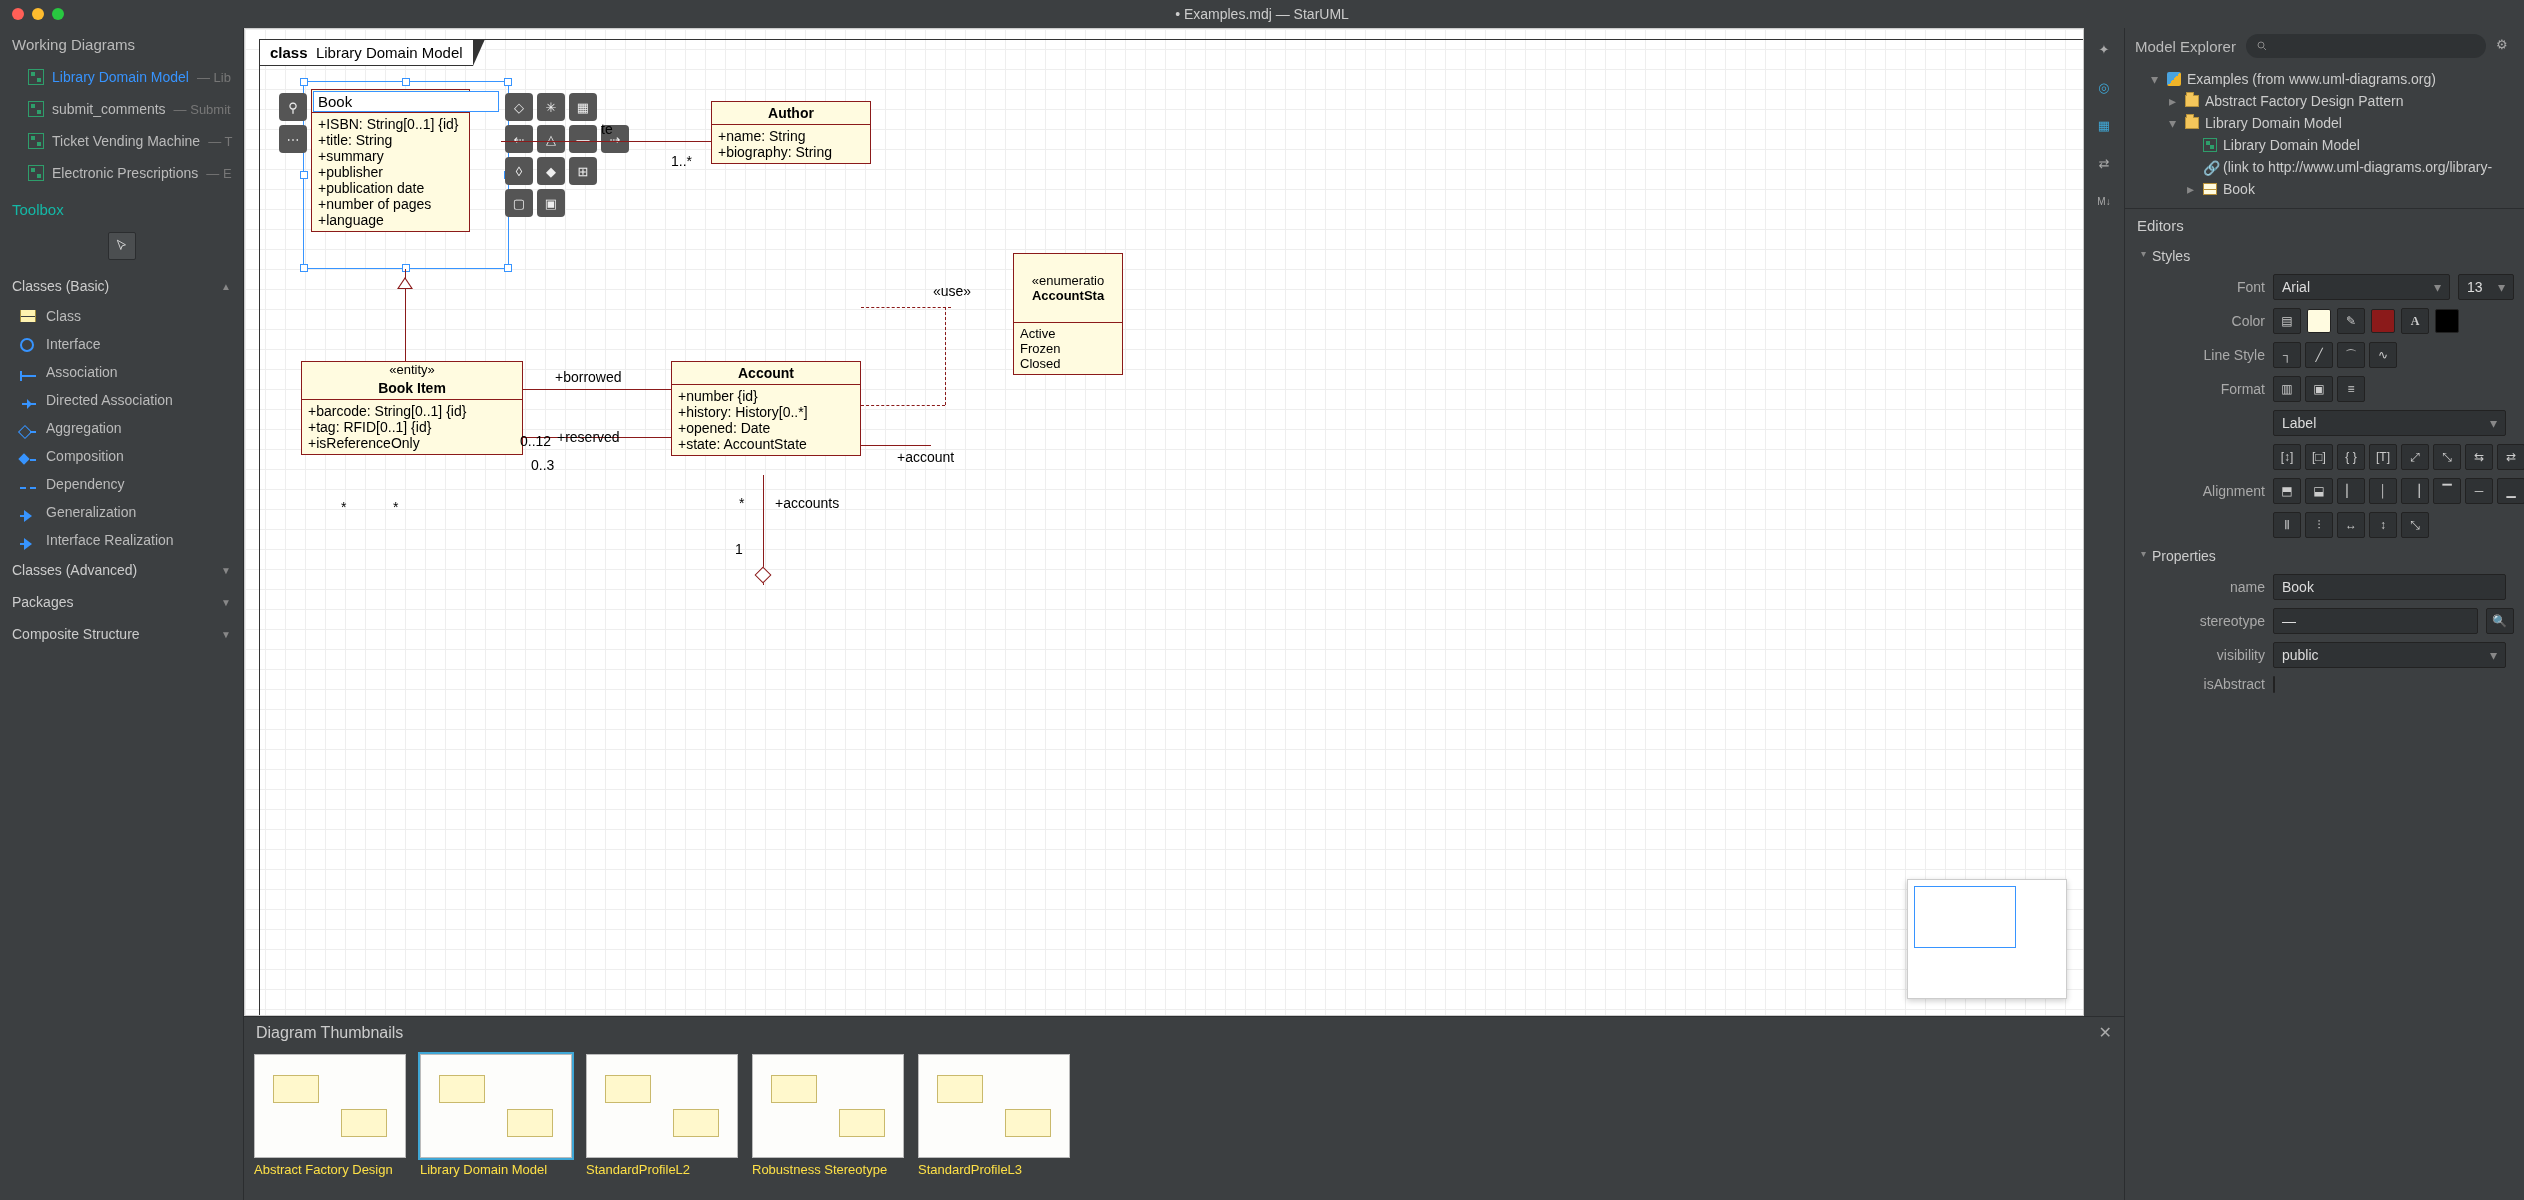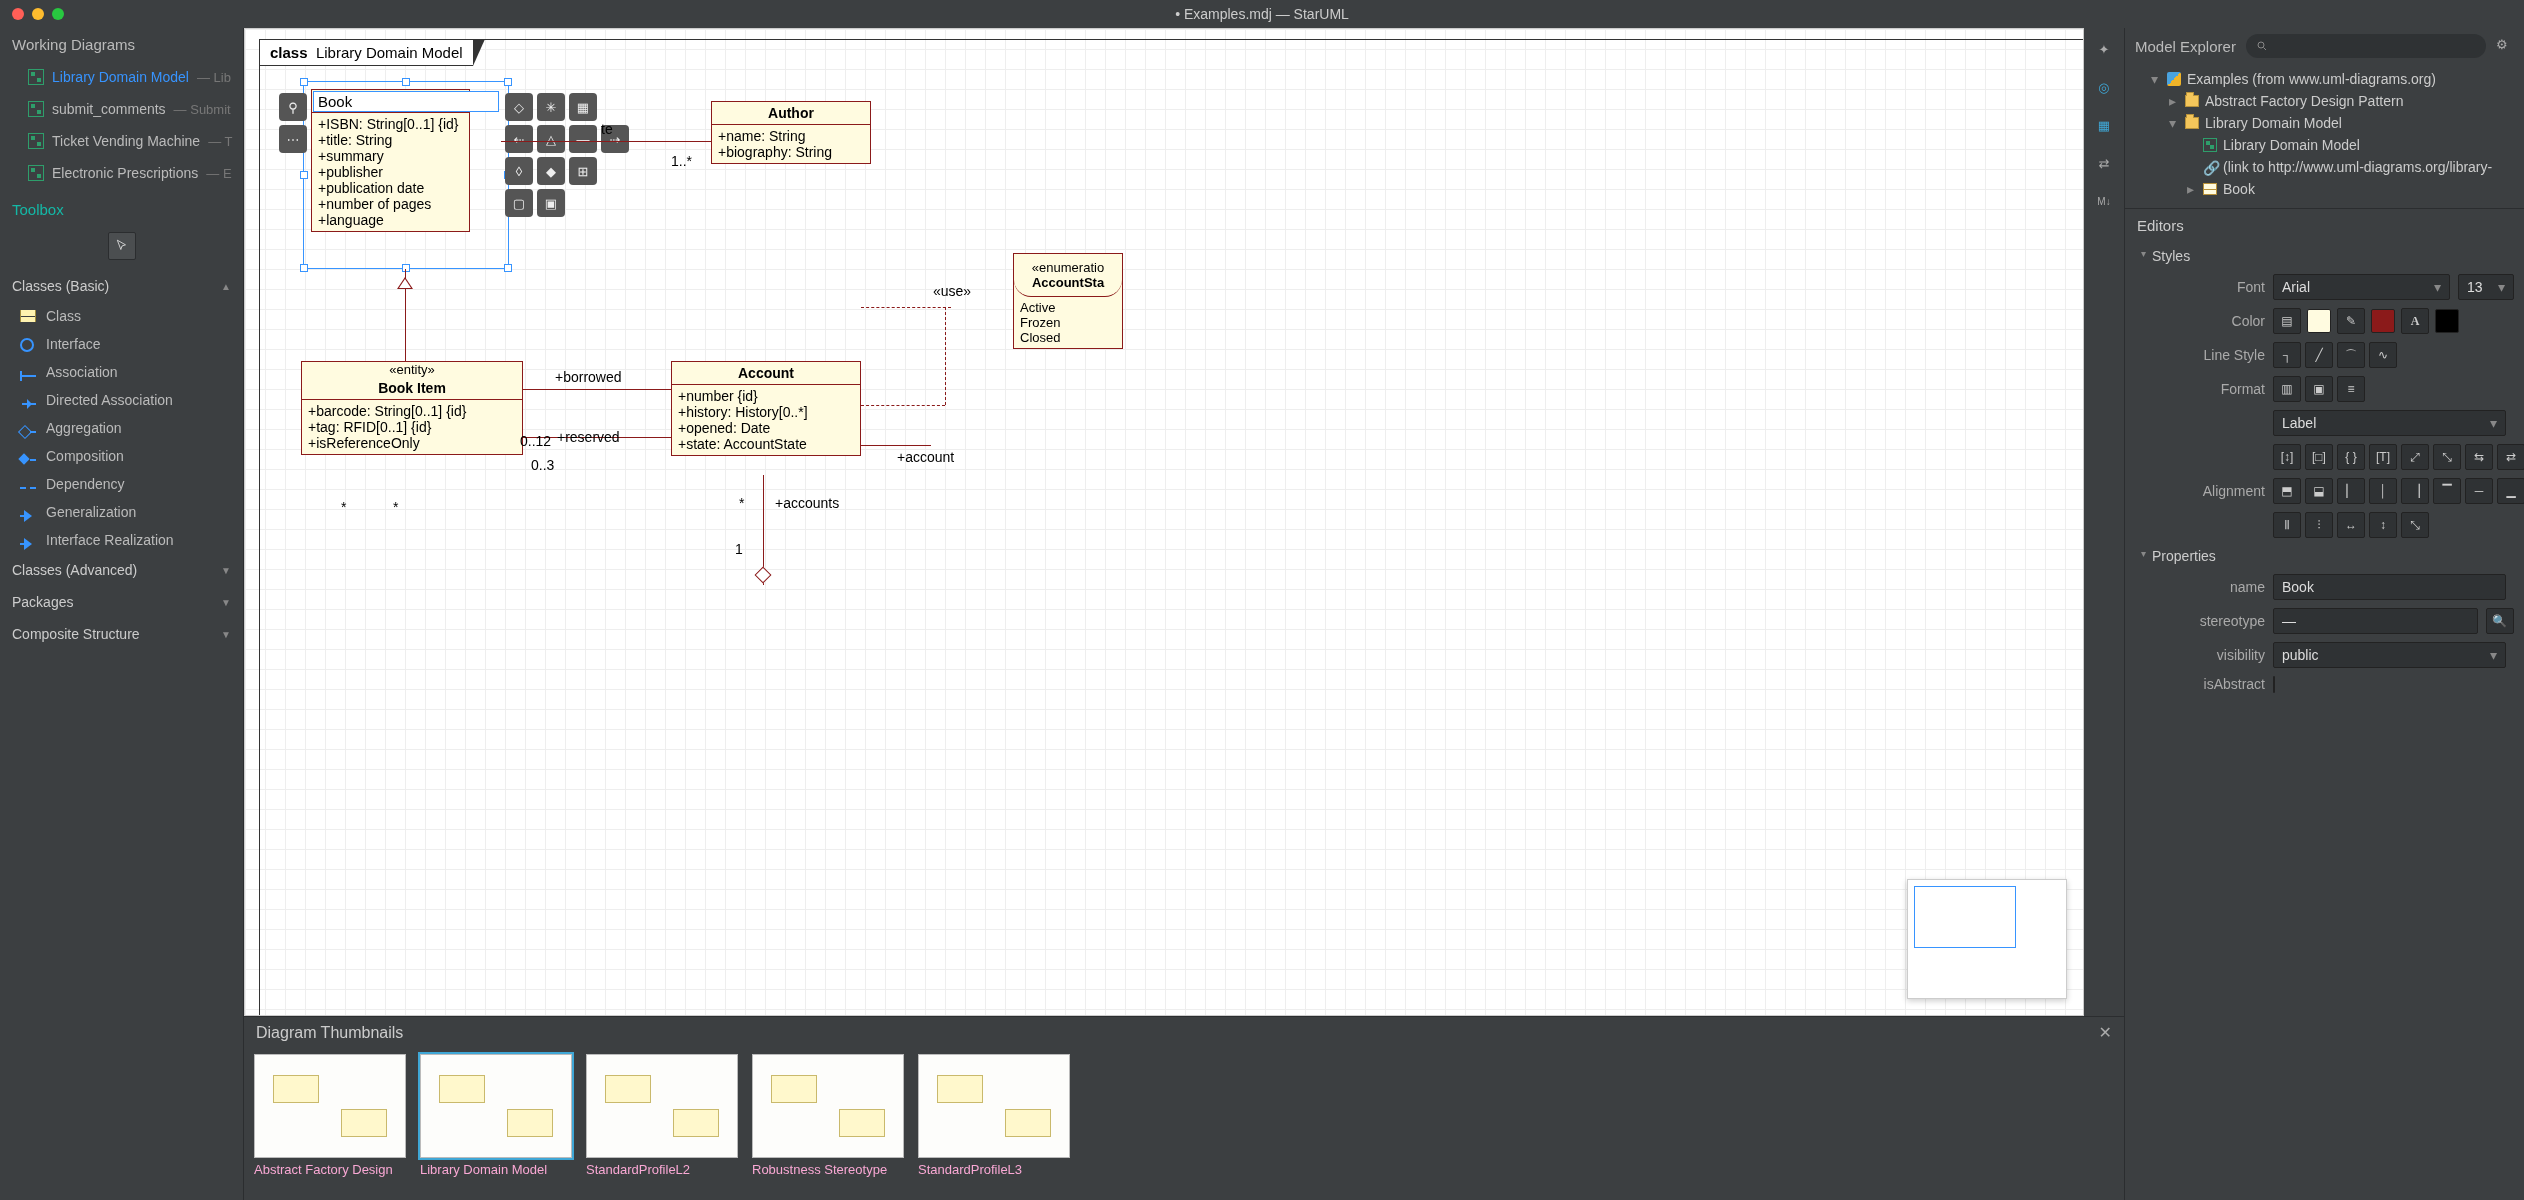--- a/index.html
+++ b/index.html
@@ -141,21 +141,21 @@
     display:flex; align-items:center; justify-content:center; color:#eee; font-size:13px;
   }
   .popup-left { position:absolute; display:flex; flex-direction:column; gap:4px; }
 
   .rel-line { position:absolute; background:#8b1a1a; }
   .assoc-label { position:absolute; font-size:14px; color:#000; background:transparent; }
 
   .enum {
     position:absolute; background:#fffbe0; border:1px solid #8b1a1a; color:#000;
   }
-  .enum .hdr { text-align:center; padding:6px 6px; border-bottom:1px solid #8b1a1a;border-radius:17px; }
+  .enum .hdr { text-align:center; padding:19px 6px; border-bottom:1px solid #8b1a1a; }
   .enum .body { padding:3px 6px; }
 
   .minimap {
     position:absolute; right:16px; bottom:16px; width:160px; height:120px;
     background:#fff; border:1px solid #ccc; box-shadow:0 2px 6px rgba(0,0,0,.2);
   }
   .minimap::before{
     content:""; position:absolute; left:6px; top:6px; width:100px; height:60px; border:1px solid #3794ff;
   }
 
@@ -170,21 +170,21 @@
   
   .thumbs { background:#3c3f41; border-top:1px solid #2b2d2f; display:flex; flex-direction:column; }
   .thumbs .th-head { display:flex; align-items:center; justify-content:space-between; padding:6px 12px; font-size:16px; color:#ccc; }
   .thumbs .th-close { color:#aaa; cursor:pointer; }
   .thumbs .th-row { display:flex; gap:14px; padding:6px 10px 0 10px; overflow:hidden; }
   .th-card { width:152px; }
   .th-card .img {
     width:152px; height:104px; background:#fdfdfb; border:1px solid #bbb; position:relative; overflow:hidden;
   }
   .th-card.active .img { outline:2px solid #3fa7d6; }
-  .th-card .cap { font-size:13px; color:#f9a8d4; padding-top:4px; white-space:nowrap; overflow:hidden; }
+  .th-card .cap { font-size:13px; color:#fde047; padding-top:4px; white-space:nowrap; overflow:hidden; }
   
   .th-card .img::before, .th-card .img::after{
     content:""; position:absolute; background:#fff8cc; border:1px solid #c9b96c;
   }
   .th-card .img::before{ left:18px; top:20px; width:44px; height:26px; }
   .th-card .img::after{ right:18px; bottom:20px; width:44px; height:26px; }
 
   
   .right { background:#3c3f41; border-left:1px solid #2b2d2f; display:flex; flex-direction:column; overflow:hidden; }
   .me-head { display:flex; align-items:center; gap:10px; padding:6px 10px; }

